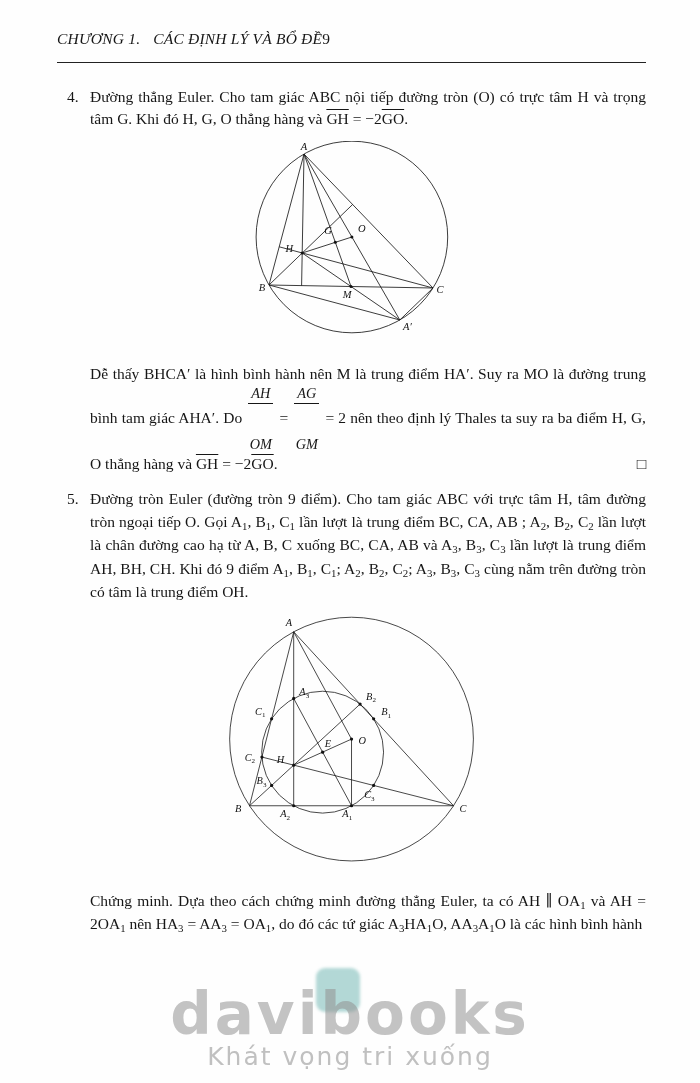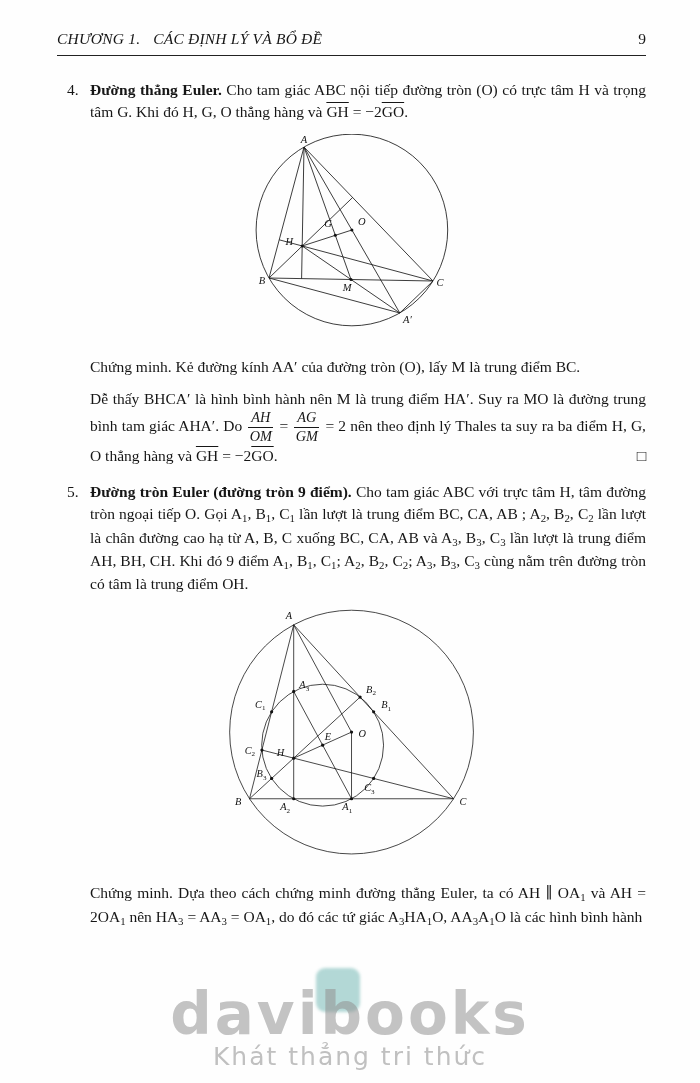--- a/index.html
+++ b/index.html
@@ -8,50 +8,50 @@
     width: 700px; height: 1083px;
     background: #fefefe;
     font-family: "Liberation Serif", "DejaVu Serif", serif;
     color: #161616;
     position: relative;
     overflow: hidden;
   }
   .page { position: relative; width: 100%; height: 100%; padding: 30px 54px 0 57px; }
 
   .page-header {
-    display: flex; justify-content: space-between; align-items: baseline;
-    border-bottom: 1.1px solid #222; padding-bottom: 7px; font-size: 15.5px; gap: 38px;
+    display: flex; align-items: baseline;
+    border-bottom: 1.1px solid #222; padding-bottom: 14px; font-size: 15.5px;
   }
   .chapter-line { font-style: italic; letter-spacing: 0.2px; }
   .chapter-line .chap-no { margin-right: 13px; }
   .page-num { font-style: normal; }
 
   .content { margin-top: 23px; font-size: 15.5px; line-height: 1.45; }
   .item { margin-bottom: 13px; }
   .para { position: relative; padding-left: 33px; text-align: justify; margin: 0 0 9px 0; }
   .item-num { position: absolute; left: 10px; top: 0; }
   .fig { text-align: center; margin: 10px 0 18px 0; }
 
   .geo { fill: none; stroke: #1a1a1a; stroke-width: 0.85; stroke-linejoin: round; }
   .dots { fill: #111; stroke: none; }
   .flbl text { font-family: "Liberation Serif", "DejaVu Serif", serif; font-style: italic; font-size: 10.5px; fill: #111; }
   .f2 .flbl text { font-size: 11px; }
   .svg-sub { font-size: 7.5px; font-style: normal; }
 
   .seg-n { font-style: normal; }
-  .seg-b { font-weight: bold; }
+  .seg-b { font-weight: normal; }
   .seg-i { }
   .seg-ov { text-decoration: overline; }
   .seg-s { font-size: 0.7em; vertical-align: -0.25em; }
   .frac {
     display: inline-block; text-align: center; vertical-align: middle;
     font-style: italic; font-size: 0.92em; line-height: 1.12; margin: 0 2px;
   }
   .fnum { display: block; padding: 0 3px 1px; border-bottom: 1px solid #161616; }
-  .fden { display: block; padding-top: 1px; }
+  .fden { display: block; padding-top: 1px; margin-top: 32px; }
   .qed { float: right; }
 
   .watermark, .watermark * { pointer-events: none; }
   .wm-square {
     position: absolute; left: 316px; top: 968px; width: 44px; height: 44px;
     border-radius: 9px; background: rgba(58, 155, 150, 0.38); filter: blur(1.5px);
   }
   .wm-brand {
     position: absolute; top: 980px; left: 0; width: 100%; text-align: center;
     font-family: "DejaVu Sans", "Liberation Sans", sans-serif;
@@ -111,23 +111,20 @@
             <text x="162" y="189" text-anchor="start">A′</text>
             <text x="106" y="157" text-anchor="middle">M</text>
             <text x="52" y="111" text-anchor="end">H</text>
             <text x="87" y="93" text-anchor="middle">G</text>
             <text x="117" y="91" text-anchor="start">O</text>
           </g>
         </svg>
       </div>
 
       <div class="para">
-        <span><span class="seg-i">Chứng minh.</span><span class="seg-n"> Kẻ đường kính </span><span class="seg-i">AA′</span><span class="seg-n"> của đường tròn (</span><span class="seg-i">O</span><span class="seg-n">), lấy </span><span class="seg-i">M</span><span class="seg-n"> là trung điểm </span><span class="seg-i">BC</span><span class="seg-n">.</span></span>
-      </div>
-      <div class="para">
         <span><span class="seg-n">Dễ thấy </span><span class="seg-i">BHCA′</span><span class="seg-n"> là hình bình hành nên </span><span class="seg-i">M</span><span class="seg-n"> là trung điểm </span><span class="seg-i">HA′</span><span class="seg-n">. Suy ra </span><span class="seg-i">MO</span><span class="seg-n"> là đường trung bình tam giác </span><span class="seg-i">AHA′</span><span class="seg-n">. Do </span><span class="frac"><span class="fnum">AH</span><span class="fden">OM</span></span><span class="seg-n"> = </span><span class="frac"><span class="fnum">AG</span><span class="fden">GM</span></span><span class="seg-n"> = 2 nên theo định lý Thales ta suy ra ba điểm </span><span class="seg-i">H, G, O</span><span class="seg-n"> thẳng hàng và </span><span class="seg-ov">GH</span><span class="seg-n"> = −2</span><span class="seg-ov">GO</span><span class="seg-n">.</span></span><span class="qed">□</span>
       </div>
     </div>
 
     <div class="item">
       <div class="para">
         <span class="item-num">5.</span><span><span class="seg-b">Đường tròn Euler (đường tròn 9 điểm).</span><span class="seg-n"> Cho tam giác </span><span class="seg-i">ABC</span><span class="seg-n"> với trực tâm </span><span class="seg-i">H</span><span class="seg-n">, tâm đường tròn ngoại tiếp </span><span class="seg-i">O</span><span class="seg-n">. Gọi </span><span class="seg-i">A</span><span class="seg-s">1</span><span class="seg-n">, </span><span class="seg-i">B</span><span class="seg-s">1</span><span class="seg-n">, </span><span class="seg-i">C</span><span class="seg-s">1</span><span class="seg-n"> lần lượt là trung điểm </span><span class="seg-i">BC, CA, AB</span><span class="seg-n"> ; </span><span class="seg-i">A</span><span class="seg-s">2</span><span class="seg-n">, </span><span class="seg-i">B</span><span class="seg-s">2</span><span class="seg-n">, </span><span class="seg-i">C</span><span class="seg-s">2</span><span class="seg-n"> lần lượt là chân đường cao hạ từ </span><span class="seg-i">A, B, C</span><span class="seg-n"> xuống </span><span class="seg-i">BC, CA, AB</span><span class="seg-n"> và </span><span class="seg-i">A</span><span class="seg-s">3</span><span class="seg-n">, </span><span class="seg-i">B</span><span class="seg-s">3</span><span class="seg-n">, </span><span class="seg-i">C</span><span class="seg-s">3</span><span class="seg-n"> lần lượt là trung điểm </span><span class="seg-i">AH, BH, CH</span><span class="seg-n">. Khi đó 9 điểm </span><span class="seg-i">A</span><span class="seg-s">1</span><span class="seg-n">, </span><span class="seg-i">B</span><span class="seg-s">1</span><span class="seg-n">, </span><span class="seg-i">C</span><span class="seg-s">1</span><span class="seg-n">; </span><span class="seg-i">A</span><span class="seg-s">2</span><span class="seg-n">, </span><span class="seg-i">B</span><span class="seg-s">2</span><span class="seg-n">, </span><span class="seg-i">C</span><span class="seg-s">2</span><span class="seg-n">; </span><span class="seg-i">A</span><span class="seg-s">3</span><span class="seg-n">, </span><span class="seg-i">B</span><span class="seg-s">3</span><span class="seg-n">, </span><span class="seg-i">C</span><span class="seg-s">3</span><span class="seg-n"> cùng nằm trên đường tròn có tâm là trung điểm </span><span class="seg-i">OH</span><span class="seg-n">.</span></span>
       </div>
 
       <div class="fig f2">
@@ -181,16 +178,16 @@
       <div class="para">
         <span><span class="seg-i">Chứng minh.</span><span class="seg-n"> Dựa theo cách chứng minh đường thẳng Euler, ta có </span><span class="seg-i">AH</span><span class="seg-n"> ∥ </span><span class="seg-i">OA</span><span class="seg-s">1</span><span class="seg-n"> và </span><span class="seg-i">AH</span><span class="seg-n"> = 2</span><span class="seg-i">OA</span><span class="seg-s">1</span><span class="seg-n"> nên </span><span class="seg-i">HA</span><span class="seg-s">3</span><span class="seg-n"> = </span><span class="seg-i">AA</span><span class="seg-s">3</span><span class="seg-n"> = </span><span class="seg-i">OA</span><span class="seg-s">1</span><span class="seg-n">, do đó các tứ giác </span><span class="seg-i">A</span><span class="seg-s">3</span><span class="seg-i">HA</span><span class="seg-s">1</span><span class="seg-i">O</span><span class="seg-n">, </span><span class="seg-i">AA</span><span class="seg-s">3</span><span class="seg-i">A</span><span class="seg-s">1</span><span class="seg-i">O</span><span class="seg-n"> là các hình bình hành</span></span>
       </div>
     </div>
 
   </div>
 
   <div class="watermark">
     <div class="wm-square"></div>
     <div class="wm-brand">davibooks</div>
-    <div class="wm-slogan">Khát thẳng tri thức</div>
+    <div class="wm-slogan">Khát vọng tri xuống</div>
   </div>
 
 </div>
 
 </body></html>

